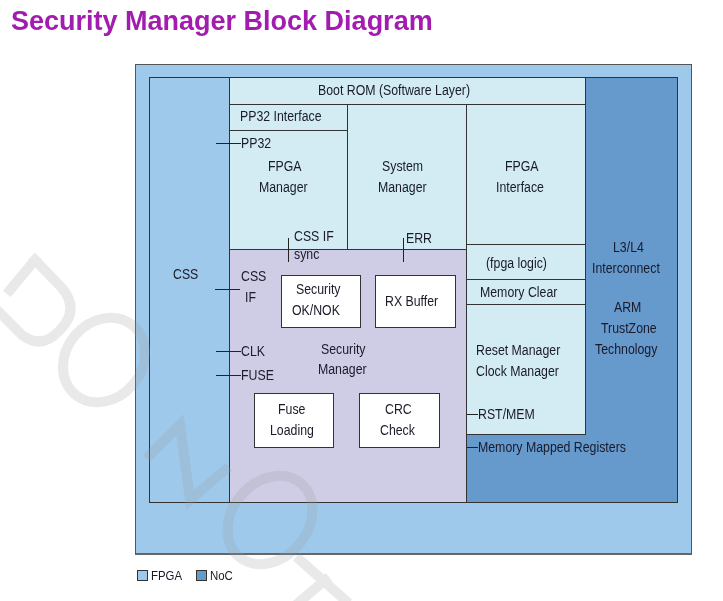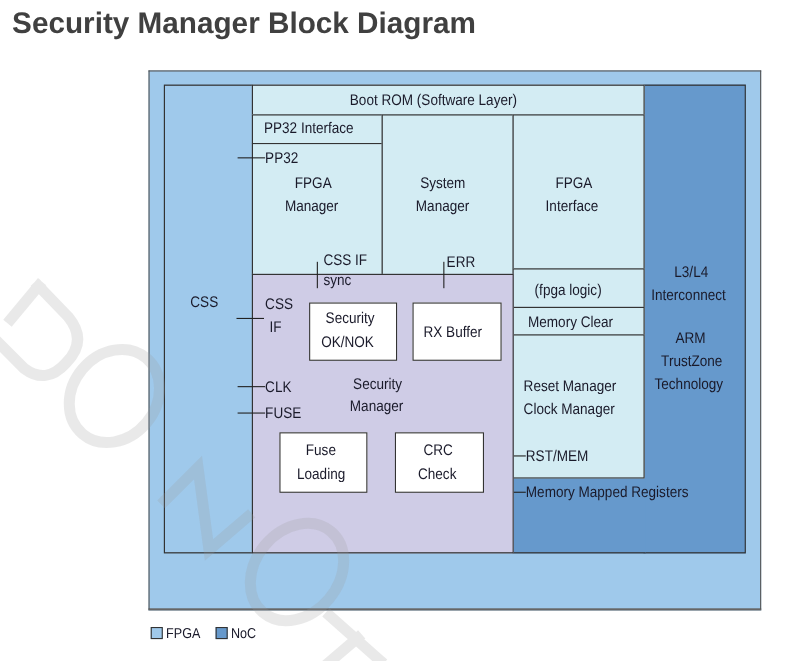--- a/index.html
+++ b/index.html
@@ -1,17 +1,17 @@
 <!DOCTYPE html>
 <html><head>
 <meta charset="utf-8">
 <style>
   html, body { margin:0; padding:0; background:#ffffff; }
   body { width:723px; height:601px; position:relative; overflow:hidden; font-family:"Liberation Sans", sans-serif; }
-  .title { position:absolute; left:11px; top:6px; font-family:"Liberation Sans", sans-serif; font-weight:bold; font-size:27px; color:#404040; letter-spacing:0px; }
+  .title { position:absolute; left:11px; top:6px; font-family:"Liberation Sans", sans-serif; font-weight:bold; font-size:27px; color:#a21caf; letter-spacing:0px; }
   .abs { position:absolute; box-sizing:border-box; }
   .lbl { position:absolute; font-family:"Liberation Sans", sans-serif; font-size:14px; color:#1a1a2a; line-height:17px; white-space:nowrap; transform:scaleX(0.88); transform-origin:left top; }
   .center { text-align:center; }
   .fpga { background:#9fc9eb; }
   .noc { background:#6699cc; }
   .light { background:#d3ecf3; }
   .sec { background:#cfcce6; }
   .white { background:#ffffff; }
   .b { border:1.5px solid #333; }
   .hline { position:absolute; height:0; border-top:1.5px solid #222; }

